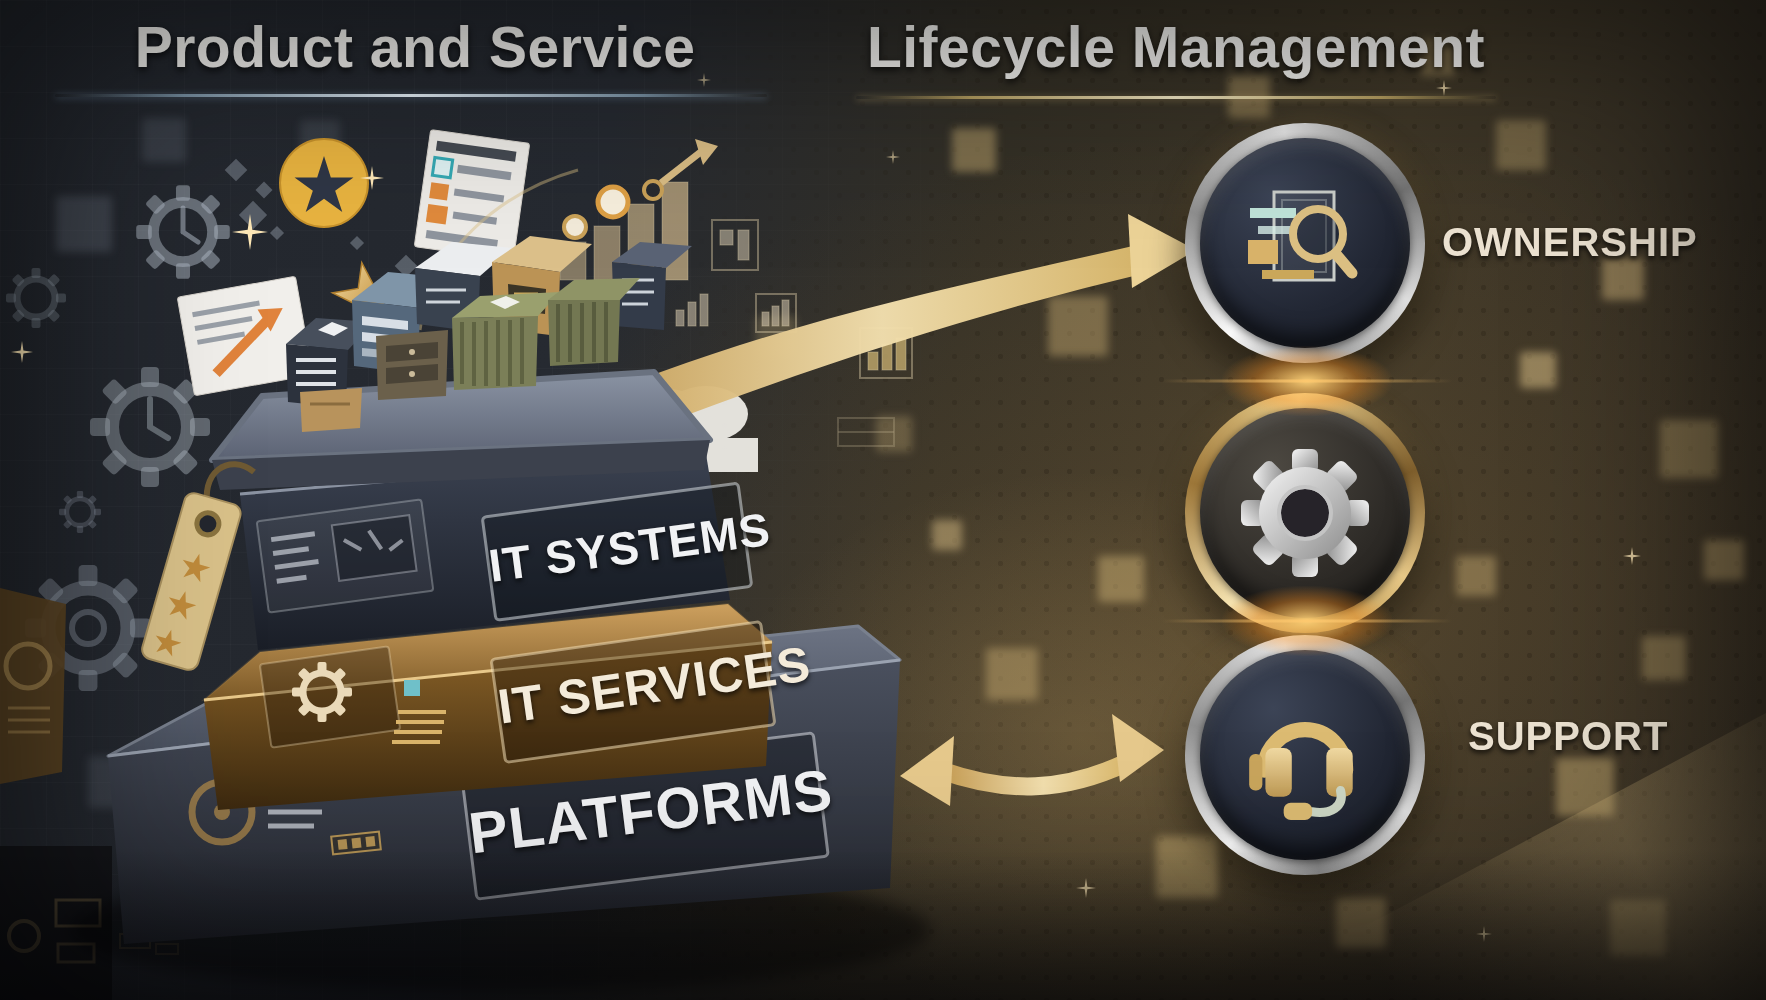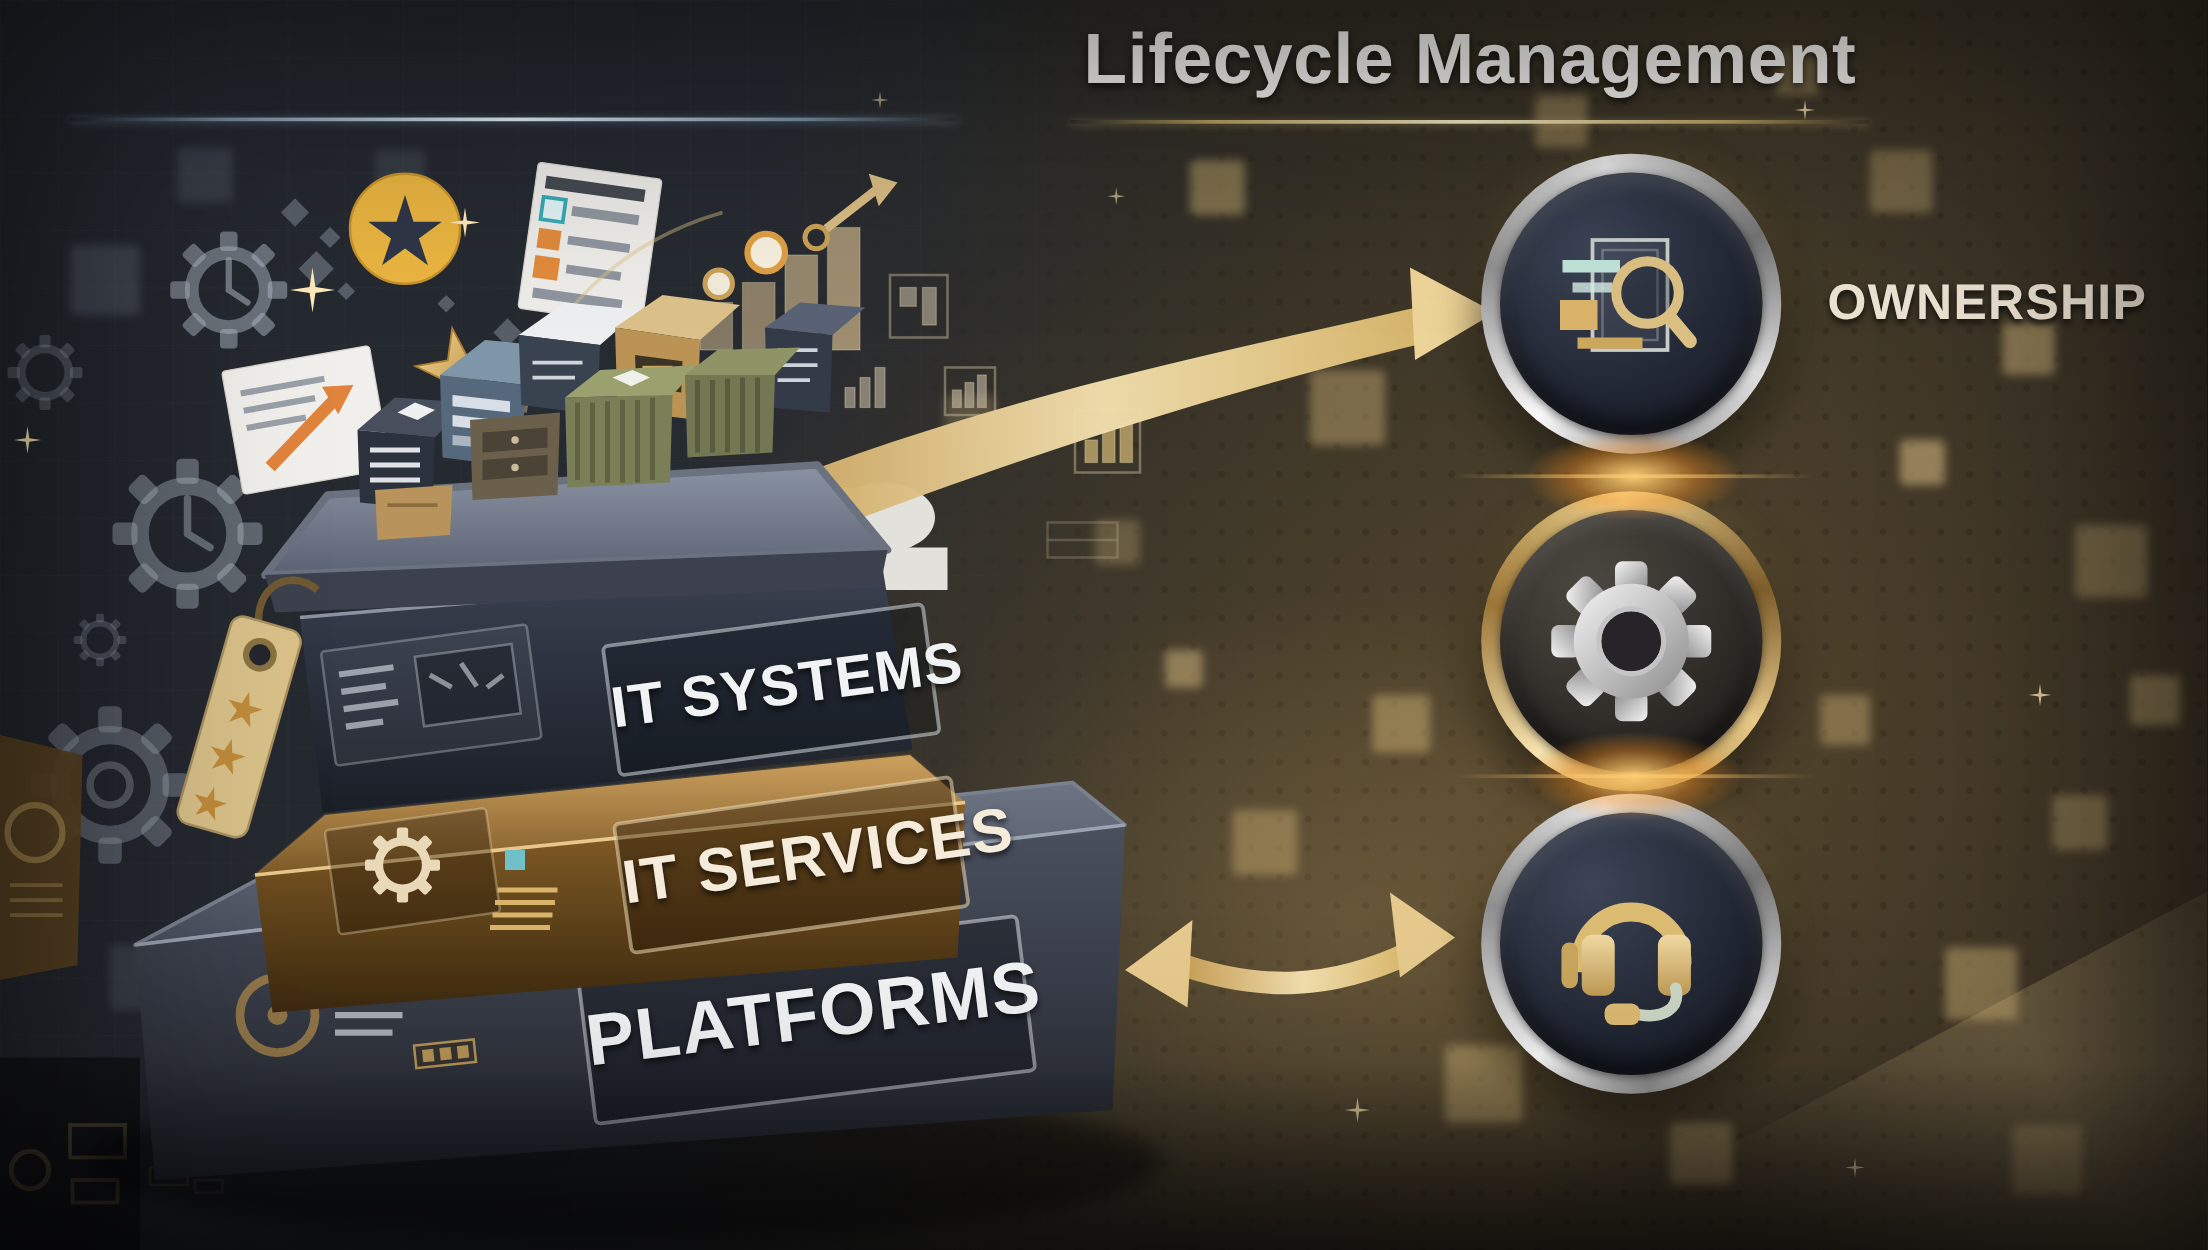--- a/index.html
+++ b/index.html
@@ -66,21 +66,21 @@
   #badge-support{left:1185px; top:635px;}
   
   .flare{width:170px; height:70px; pointer-events:none;
     background:radial-gradient(ellipse at center, rgba(255,210,120,.95), rgba(255,150,40,.4) 42%, transparent 72%);}
   .flare::after{content:""; position:absolute; left:-60px; right:-60px; top:50%; height:3px; transform:translateY(-50%);
     background:linear-gradient(90deg, transparent, rgba(255,200,110,.8), transparent);}
   #flare-1{left:1222px; top:346px;}
   #flare-2{left:1222px; top:586px;}
   
   .lc-label{color:#ece2d1; font-weight:700; font-size:40px; letter-spacing:1px;
-    text-shadow:0 3px 5px rgba(0,0,0,.7); white-space:nowrap;margin-left:20px;}
+    text-shadow:0 3px 5px rgba(0,0,0,.7); white-space:nowrap;}
   #lbl-ownership{left:1442px; top:220px;}
   #lbl-improvement{left:1446px; top:468px;}
   #lbl-support{left:1468px; top:714px;}
   
   .bottom-fade{left:0; bottom:0; width:100%; height:150px;
     background:linear-gradient(transparent, rgba(4,4,7,.55)); pointer-events:none;}
   .vignette{inset:0; pointer-events:none;
     box-shadow:inset 0 0 190px 40px rgba(0,0,0,.55);}
 </style>
 </head>
@@ -496,24 +496,26 @@
         <path d="M100,100 C104,116 90,124 72,121" fill="none" stroke="#ccd6c4" stroke-width="9" stroke-linecap="round"></path>
         <rect x="44" y="112" width="28" height="17" rx="7" fill="#dcbb72"></rect>
       </svg>
     </div>
   </div>
 
   <div class="abs flare" id="flare-1"></div>
   <div class="abs flare" id="flare-2"></div>
 
   <div class="abs lc-label" id="lbl-ownership">OWNERSHIP</div>
+  <div class="abs lc-label" id="lbl-support">SUPPORT</div>
 
   <div class="abs box-label" id="label-systems">IT SYSTEMS</div>
   <div class="abs box-label" id="label-services">IT SERVICES</div>
   <div class="abs box-label" id="label-platforms">PLATFORMS</div>
 
+  <div class="abs title" id="title-left">Product and Service</div>
   <div class="abs title" id="title-right">Lifecycle Management</div>
   <div class="abs rule" id="rule-left"></div>
   <div class="abs rule" id="rule-right"></div>
 
   <div class="abs bottom-fade"></div>
   <div class="abs vignette"></div>
 </div>
 
 </body></html>

